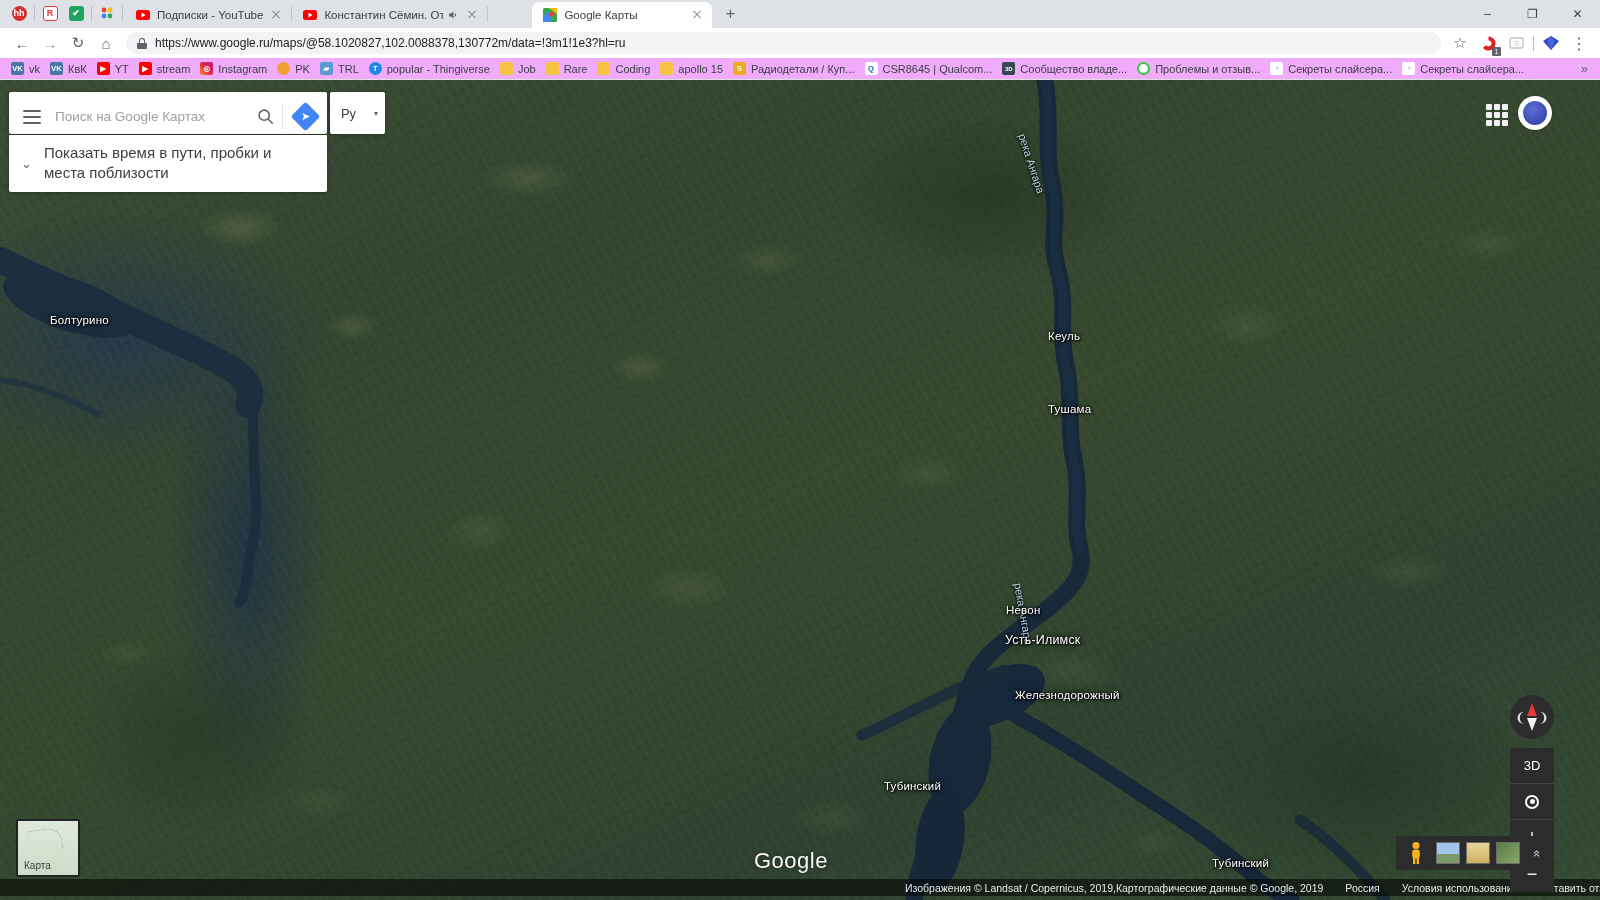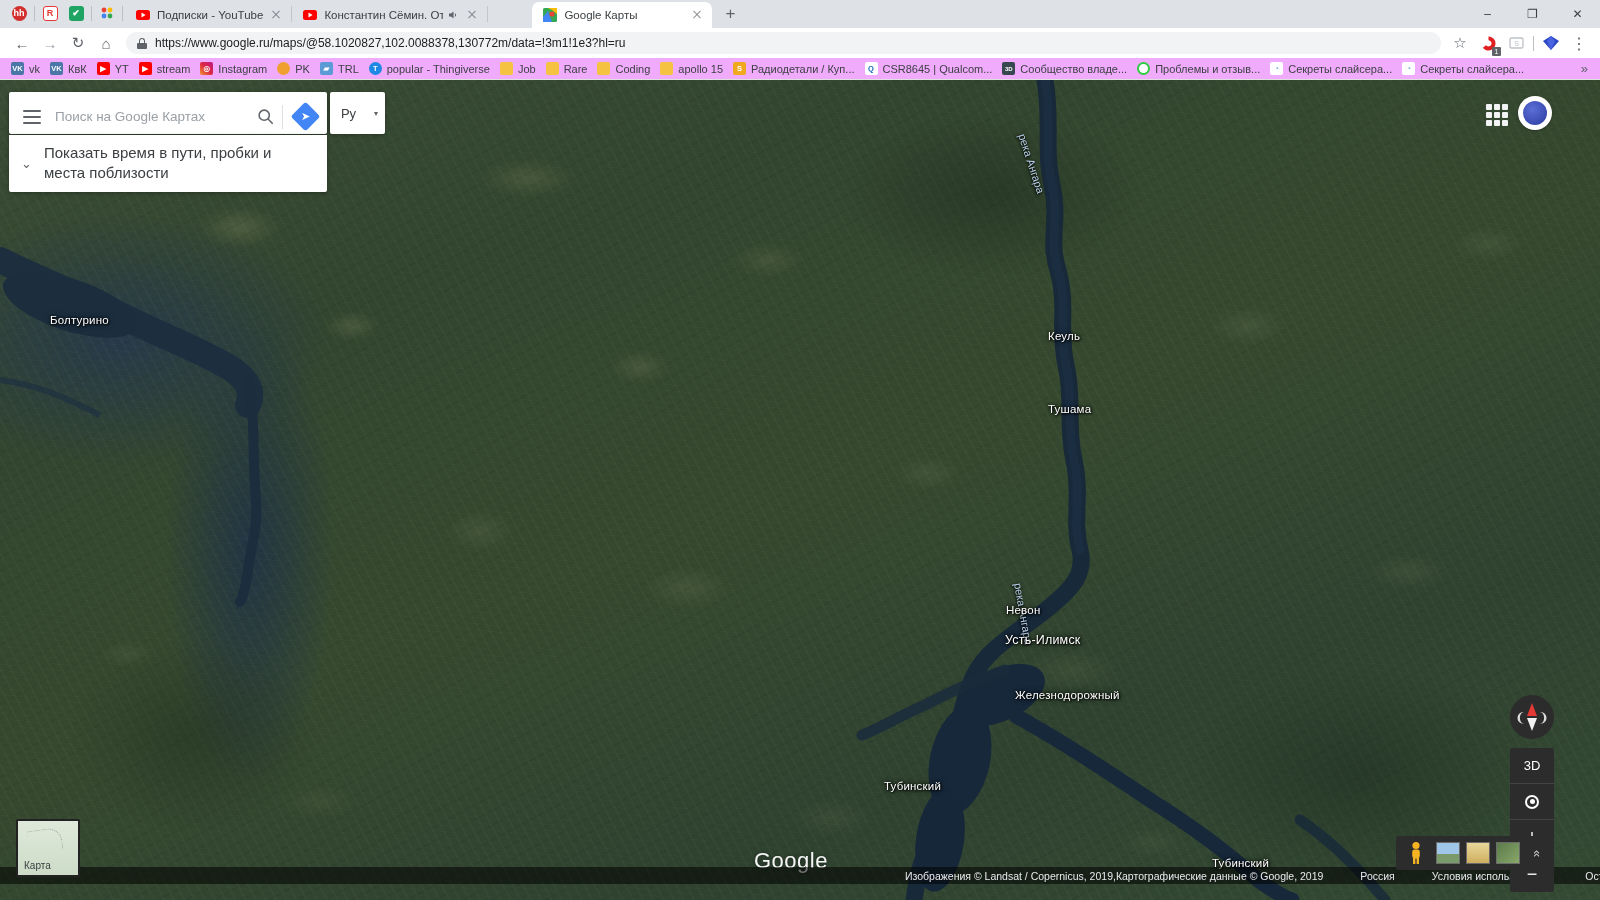--- a/index.html
+++ b/index.html
@@ -207,23 +207,23 @@
   .layerbar { position:absolute; right:46px; bottom:30px; height:34px; background:#2c2c2c; border-radius:2px; display:flex; align-items:center; padding:0 6px; gap:6px; z-index:20;}
   .pegman { width:28px; display:flex; align-items:center; justify-content:center;}
   .thumb { width:24px; height:22px; border:1px solid #6b6b6b; }
   .t1 { background:linear-gradient(180deg,#9fc6e8 55%,#7a9a6c 55%); }
   .t2 { background:linear-gradient(180deg,#e8d79a,#cfae5e); }
   .t3 { background:linear-gradient(135deg,#5a7a4a,#8aa86a); }
   .chevup { width:22px; text-align:center; color:#ddd; font-size:13px;}
 
   
   .attrib {
-    position:absolute; left:0; bottom:16px; width:1600px; height:17px;
+    position:absolute; left:0; bottom:4px; width:1600px; height:17px;
     background:rgba(0,0,0,.55); display:flex; align-items:center;
-    font-size:10.5px; color:#e8eaed; padding-left:905px; gap:37px; z-index:15;
+    font-size:10.5px; color:#e8eaed; padding-left:905px; gap:22px; z-index:15;
   }
   .attrib span { white-space:nowrap; }
 </style>
 </head>
 <body>
 
 <div class="browser">
 
   <div class="tabstrip">
     <div class="qicons">

